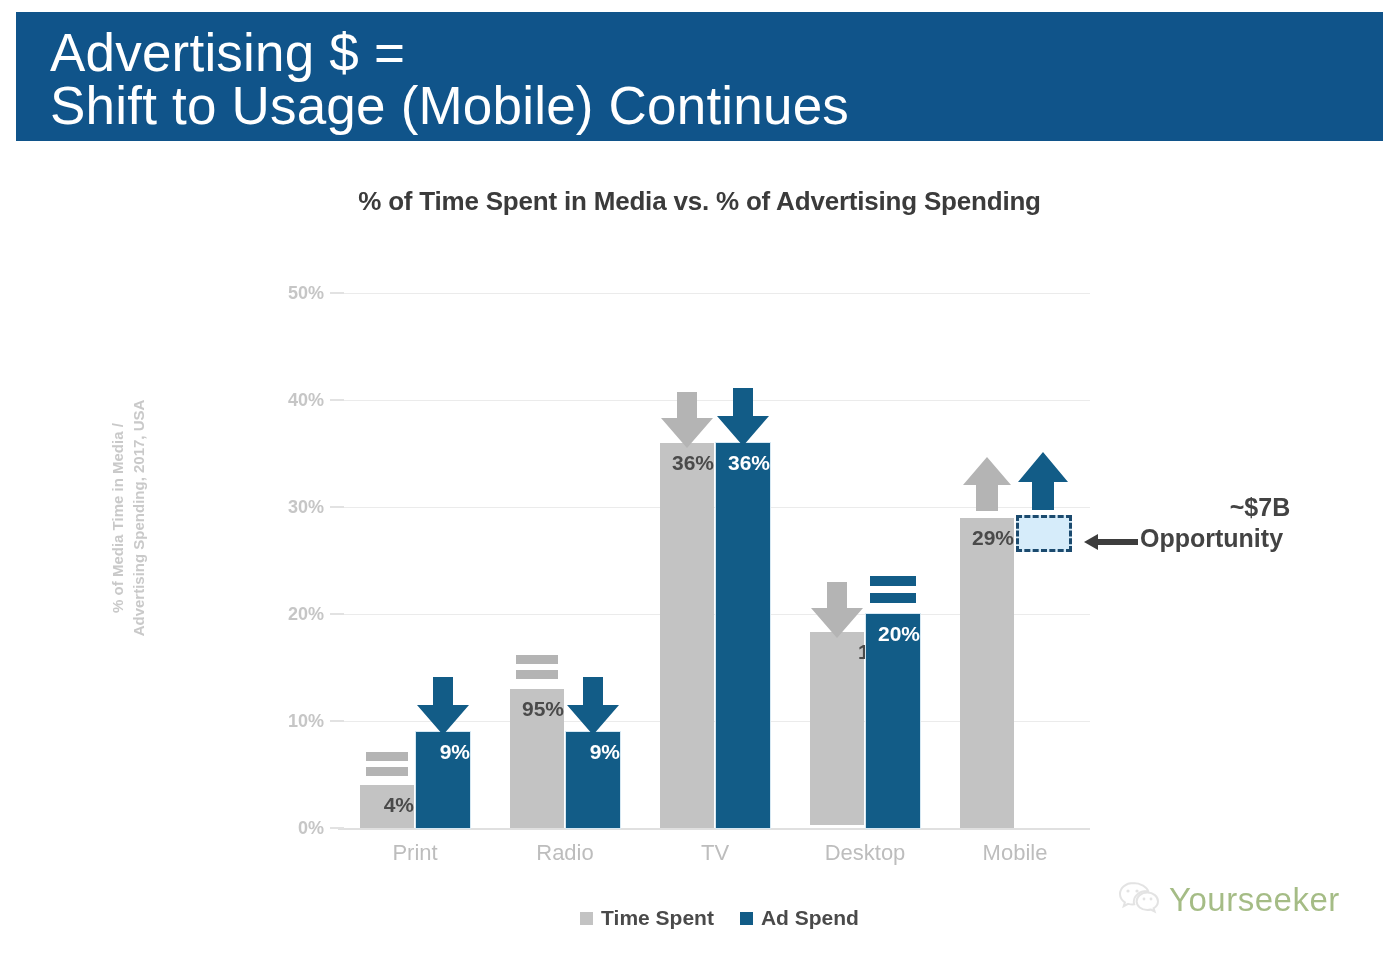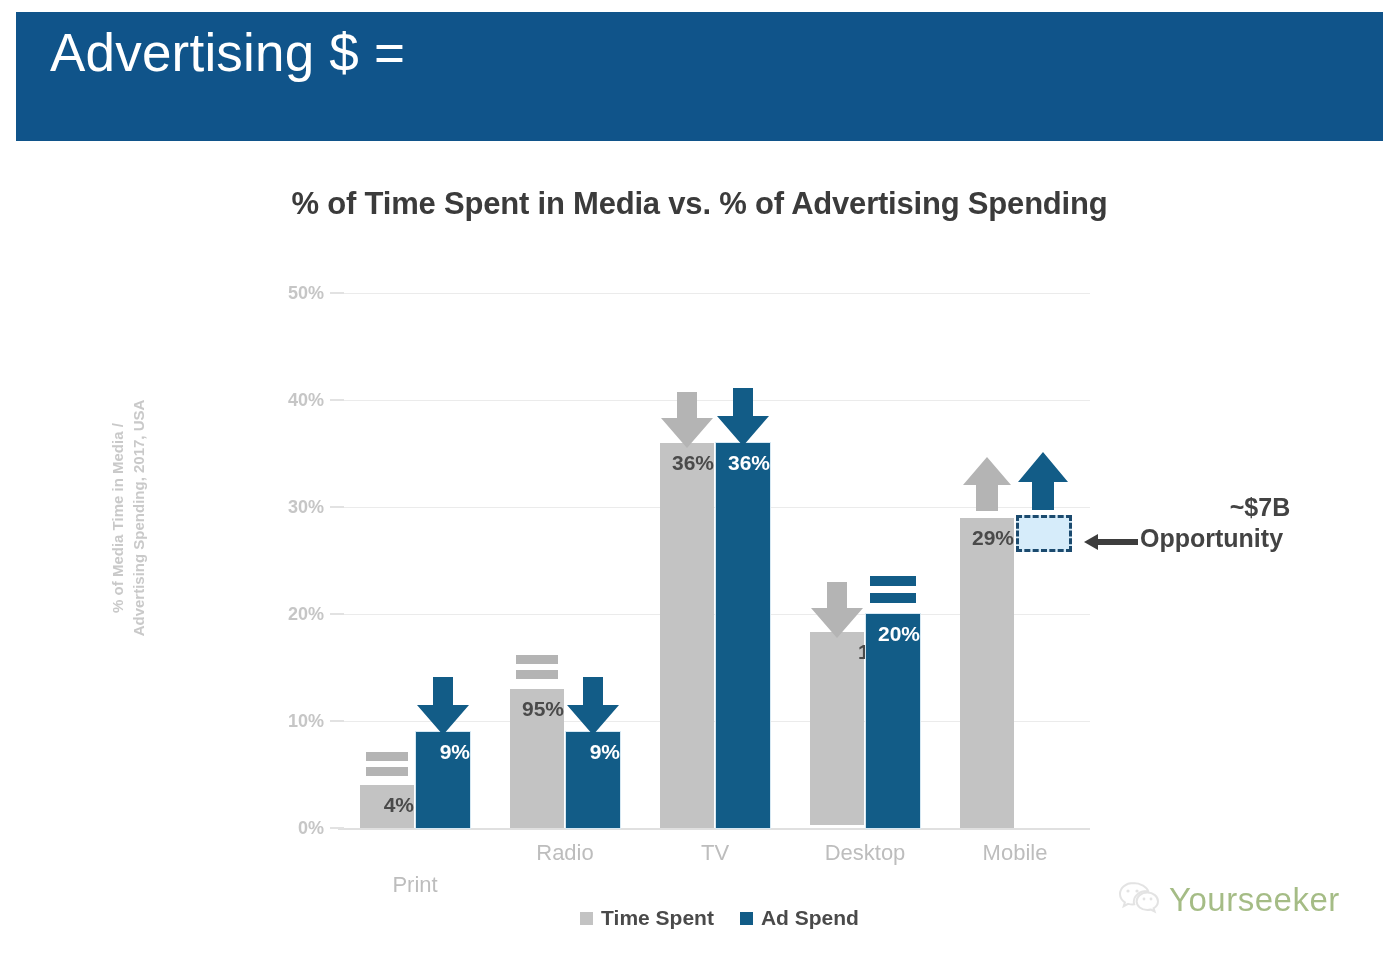--- a/index.html
+++ b/index.html
@@ -35,21 +35,21 @@
     white-space: nowrap;
   }
 
   
   #chart-title {
     position: absolute;
     left: 0;
     top: 186px;
     width: 1399px;
     text-align: center;
-    font-size: 31px;
+    font-size: 26px;
     font-weight: bold;
     color: #3b3b3b;
     letter-spacing: -0.2px;
   }
 
   #chart-area {
     position: absolute;
     left: 0;
     top: 0;
     width: 1399px;
@@ -196,20 +196,21 @@
     color: #4d7c0f;
     font-weight: 300;
     letter-spacing: 0.5px;
   }
 </style>
 </head>
 <body>
 
 <div id="header-banner">
   <div class="line">Advertising $ =</div>
+  <div class="line">Shift to Usage (Mobile) Continues</div>
 </div>
 
 <div id="chart-title">% of Time Spent in Media vs. % of Advertising Spending</div>
 
 <div id="chart-area">
 
   <div id="y-axis-title">
     <div>% of Media Time in Media /</div>
     <div>Advertising Spending, 2017, USA</div>
   </div>
@@ -331,21 +332,21 @@
     <svg width="56" height="18" viewBox="0 0 56 18">
         <polygon points="0,9 14,1 14,6 54,6 54,12 14,12 14,17" fill="#3d3d3d"></polygon>
       </svg>
   </div>
 
   <div id="opportunity-annotation">
     <div class="l1">~$7B</div>
     <div class="l2">Opportunity</div>
   </div>
 
-  <div class="x-label" style="left:350px; width:130px;margin-top:32px;">Print</div>
+  <div class="x-label" style="left:350px; width:130px;">Print</div>
   <div class="x-label" style="left:500px; width:130px;">Radio</div>
   <div class="x-label" style="left:650px; width:130px;">TV</div>
   <div class="x-label" style="left:800px; width:130px;">Desktop</div>
   <div class="x-label" style="left:950px; width:130px;">Mobile</div>
 
 </div>
 
 <div id="legend">
   <div class="legend-item">
     <span class="legend-swatch" style="background:#c3c3c3"></span>

